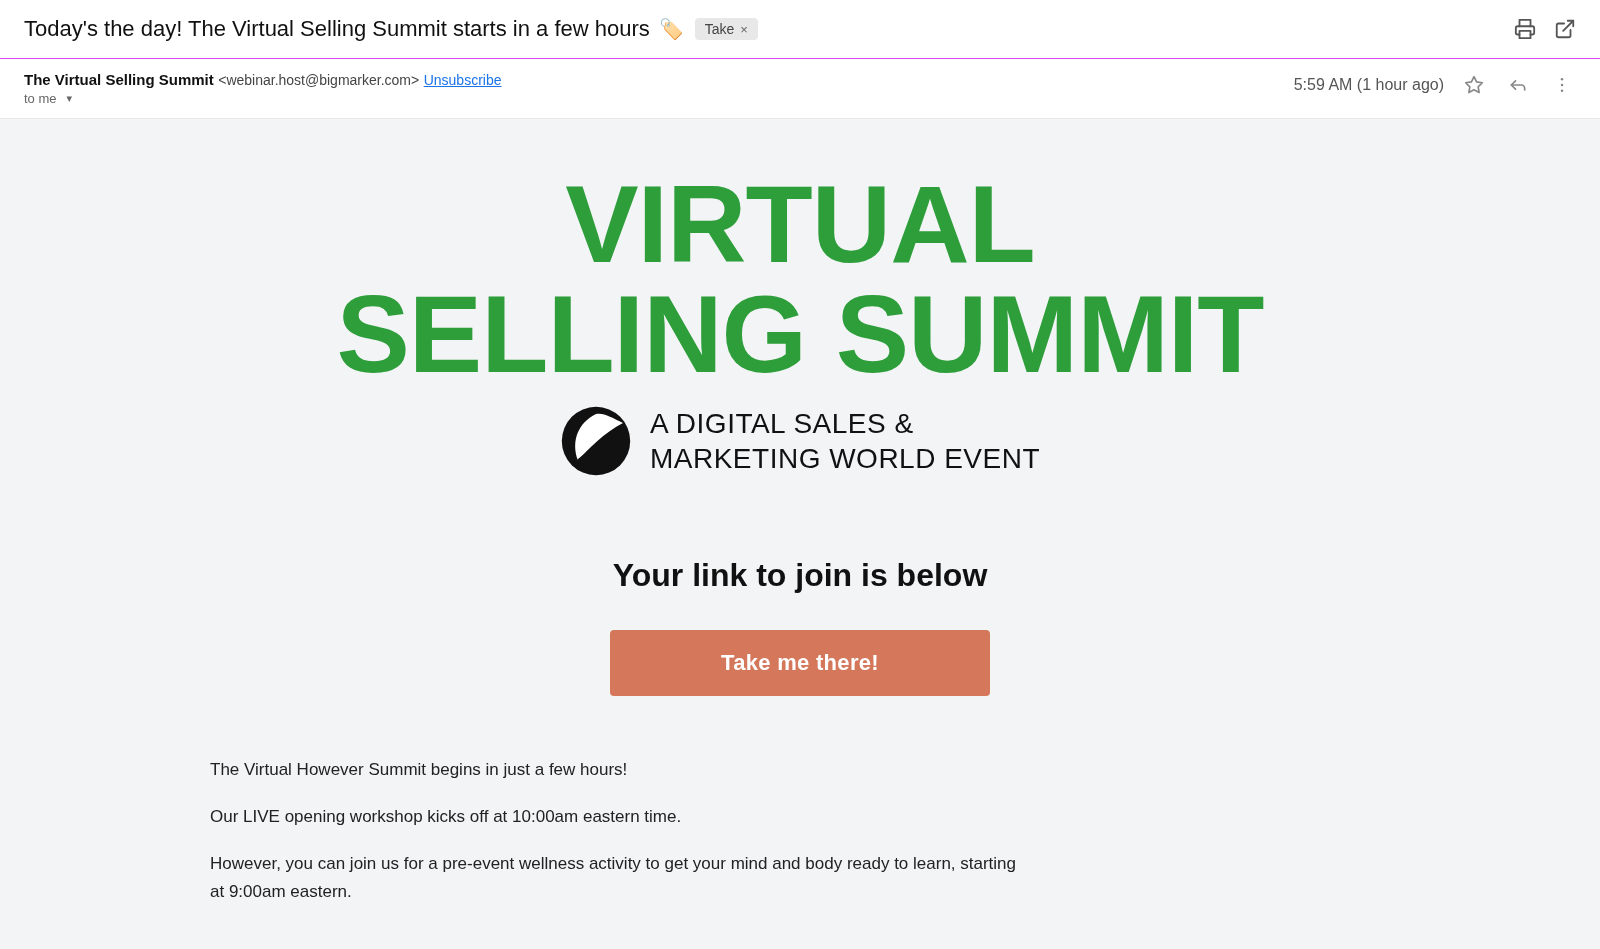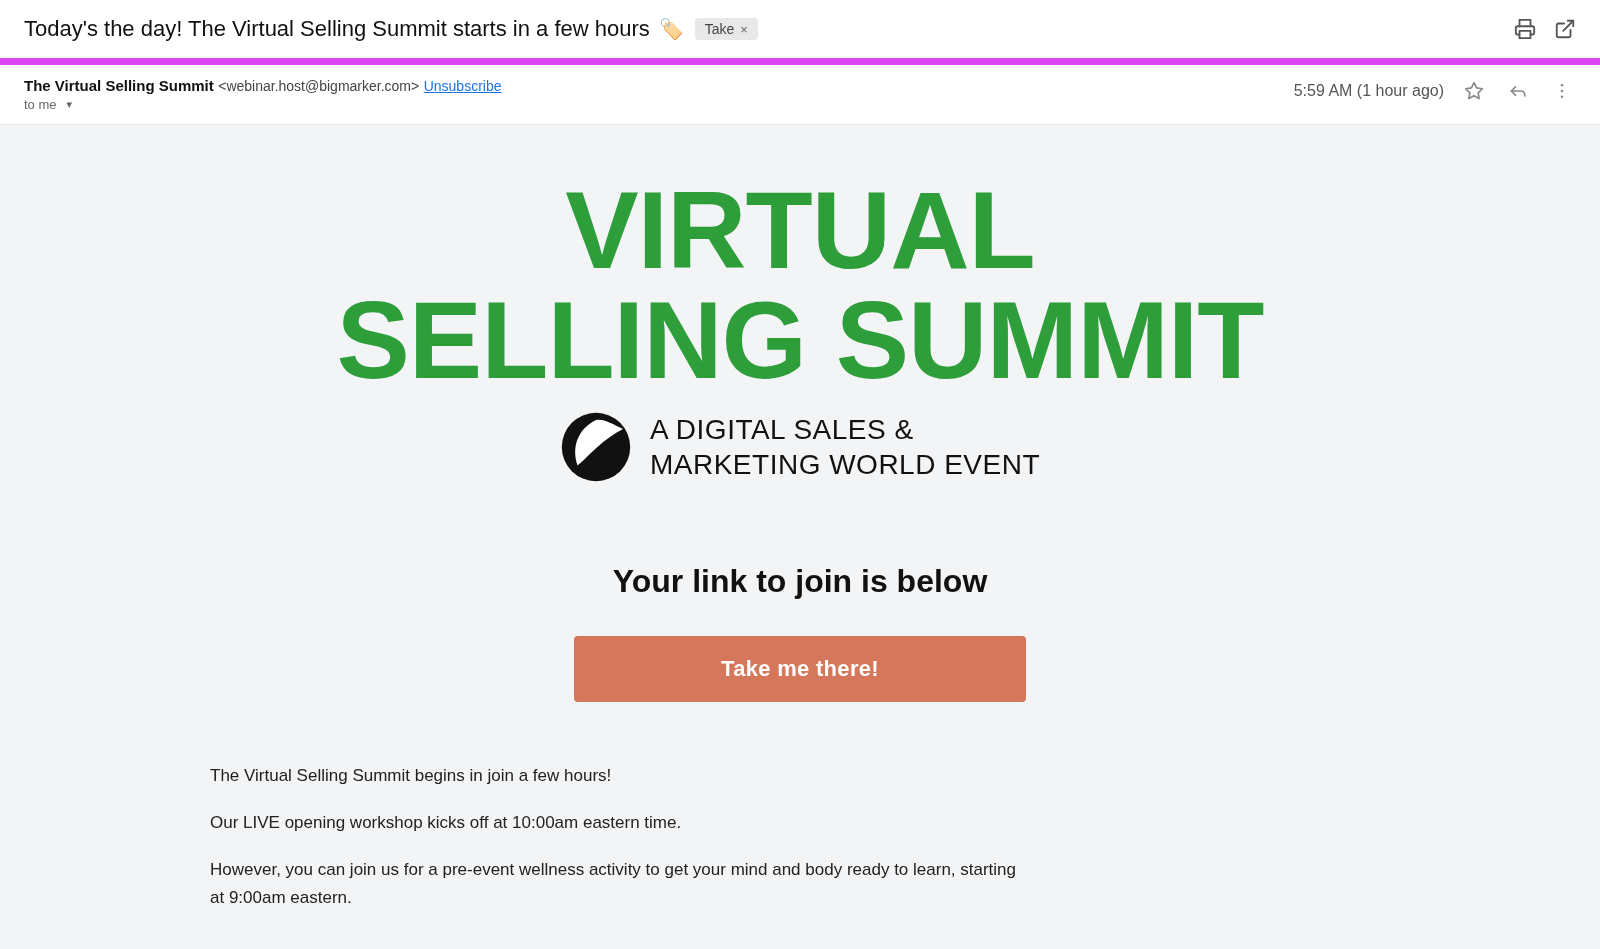--- a/index.html
+++ b/index.html
@@ -10,21 +10,21 @@
       width: 1600px;
       min-height: 949px;
     }
 
     
     .email-subject-bar {
       display: flex;
       align-items: center;
       justify-content: space-between;
       padding: 16px 24px 16px 24px;
-      border-bottom: 7px solid #d946ef;
+      border-bottom: 1px solid #d946ef;
     }
     .subject-left {
       display: flex;
       align-items: center;
       gap: 10px;
       font-size: 22px;
       font-weight: 400;
       color: #111;
     }
     .inbox-badge {
@@ -195,21 +195,21 @@
       margin-bottom: 36px;
     }
     .take-me-btn {
       background: #d4775a;
       color: #fff;
       font-size: 22px;
       font-weight: 700;
       border: none;
       border-radius: 4px;
       padding: 20px 0;
-      width: 452px;
+      width: 380px;
       cursor: pointer;
       letter-spacing: 0.3px;
     }
 
     
     .body-text-section {
       padding: 40px 0 30px 80px;
       max-width: 900px;
     }
     .body-paragraph {
@@ -304,20 +304,20 @@
           </div>
         </div>
       </div>
 
       <div class="join-section">
         <div class="join-heading">Your link to join is below</div>
         <button class="take-me-btn">Take me there!</button>
       </div>
 
       <div class="body-text-section">
-        <p class="body-paragraph">The Virtual Selling Summit begins in join a few hours!</p>
+        <p class="body-paragraph">The Virtual However Summit begins in just a few hours!</p>
         <p class="body-paragraph">Our LIVE opening workshop kicks off at 10:00am eastern time.</p>
         <p class="body-paragraph">However, you can join us for a pre-event wellness activity to get your mind and body ready to learn, starting at 9:00am eastern.</p>
       </div>
 
     </div>
   </div>
 </div>
 
 </body></html>

